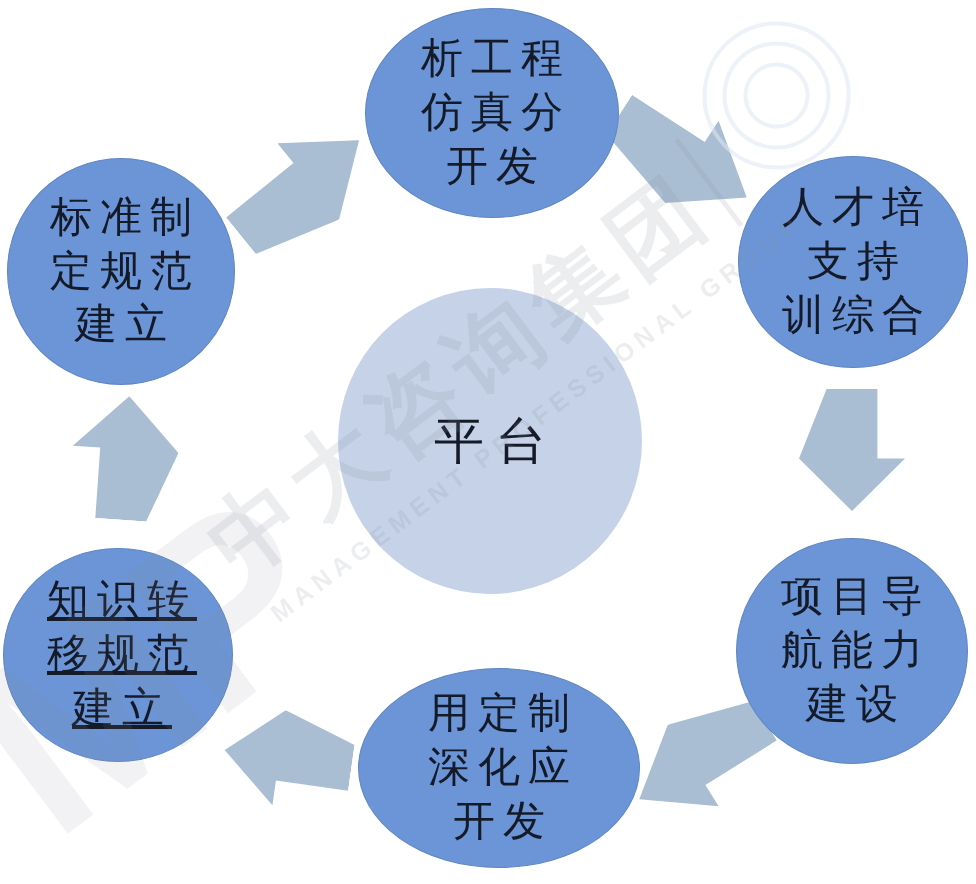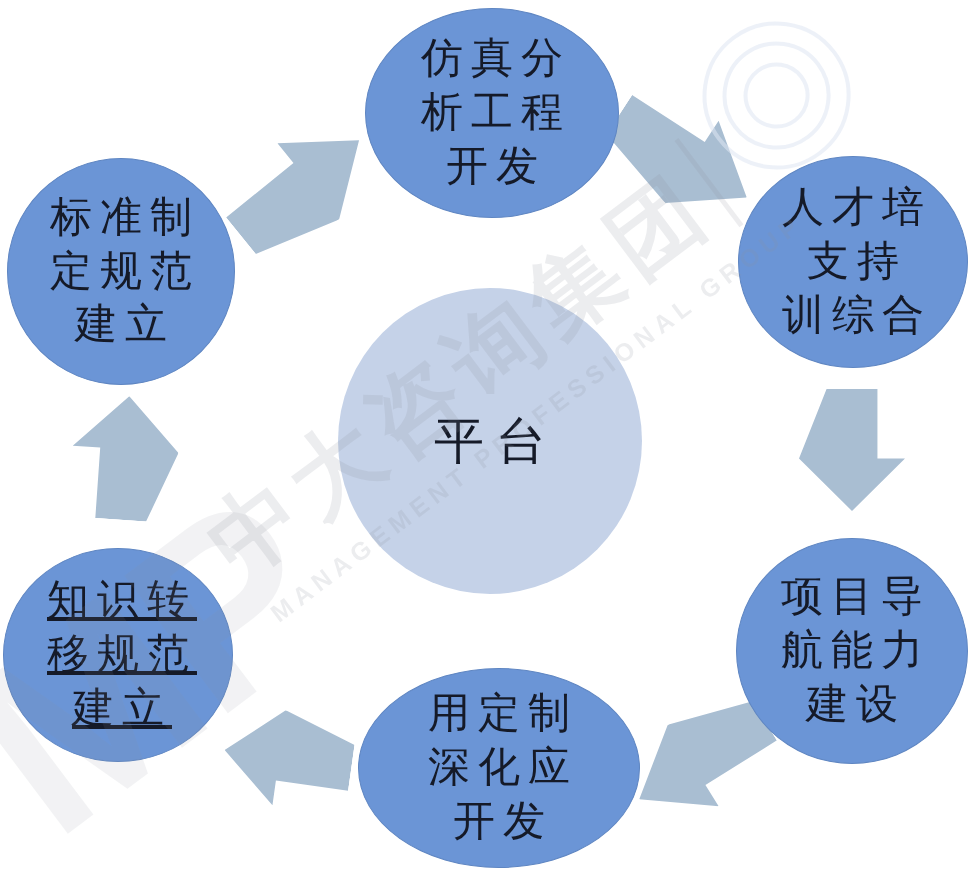--- a/index.html
+++ b/index.html
@@ -82,22 +82,22 @@
   </div>
 
   <div class="arrow a1"></div>
   <div class="arrow a2"></div>
   <div class="arrow a3"></div>
   <div class="arrow a4"></div>
   <div class="arrow a5"></div>
   <div class="arrow a6"></div>
 
   <div class="node n-top">
+    <span>析工程</span>
     <span>仿真分</span>
-    <span>析工程</span>
     <span>开发</span>
   </div>
 
   <div class="node n-top-right">
     <span>人才培</span>
     <span>支持</span>
     <span>训综合</span>
   </div>
 
   <div class="node n-bottom-right">

